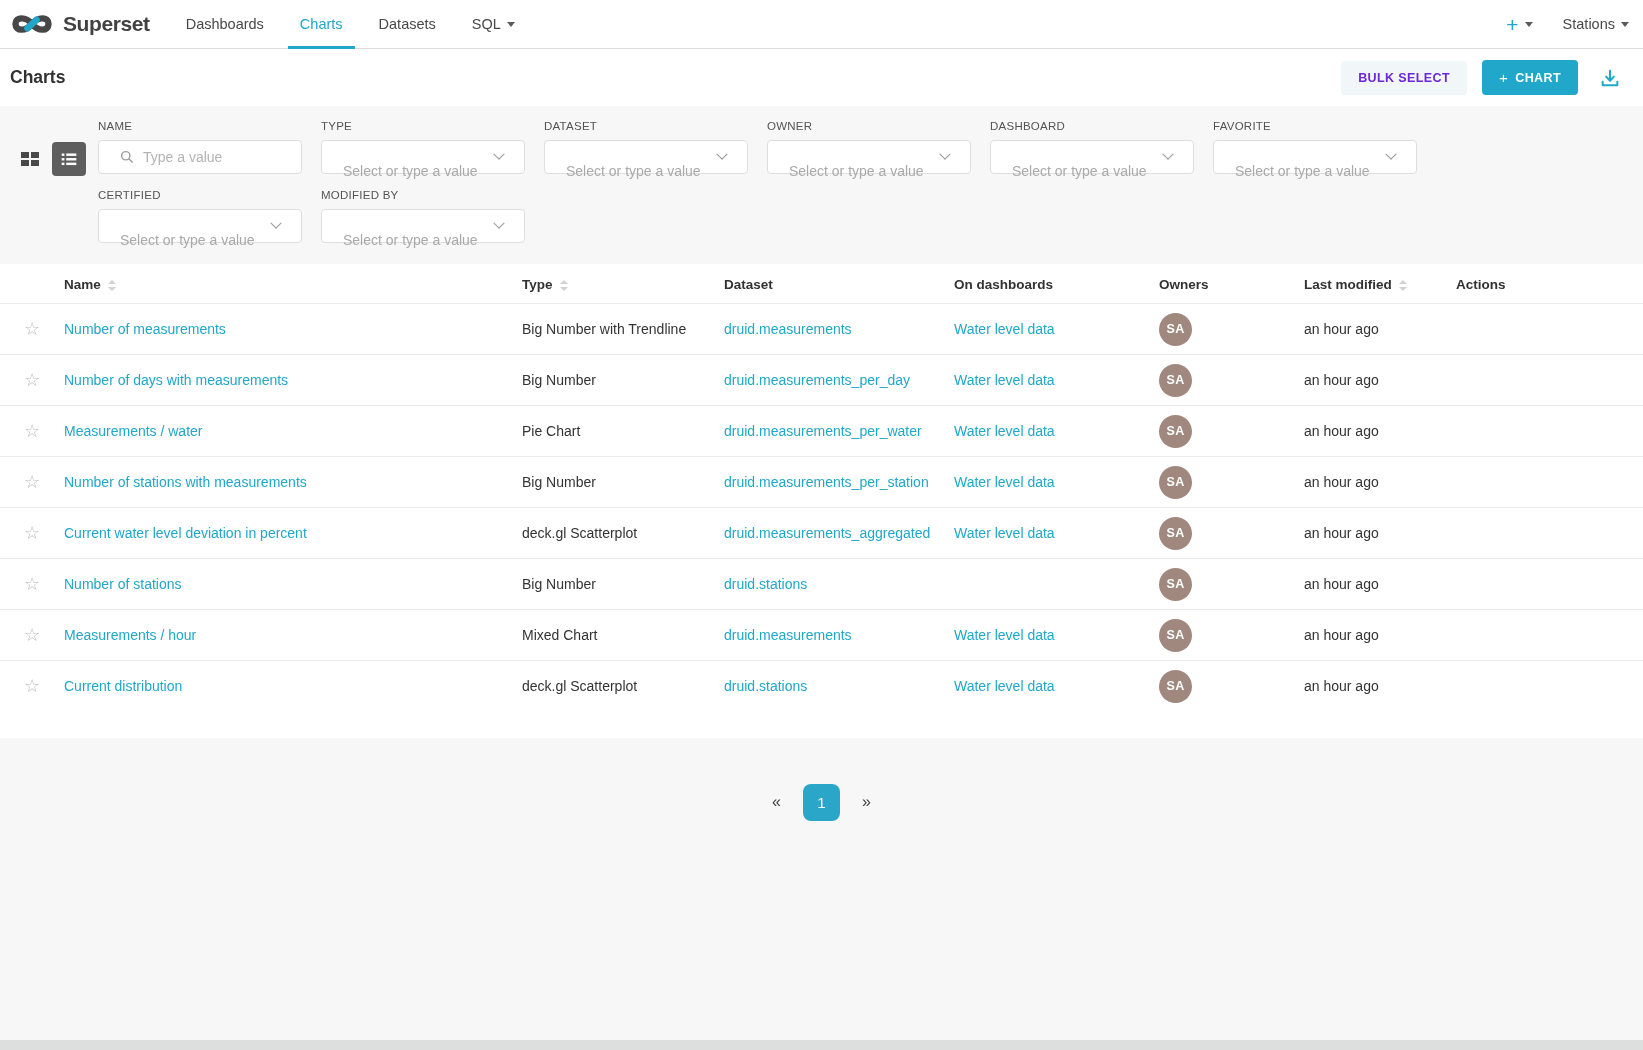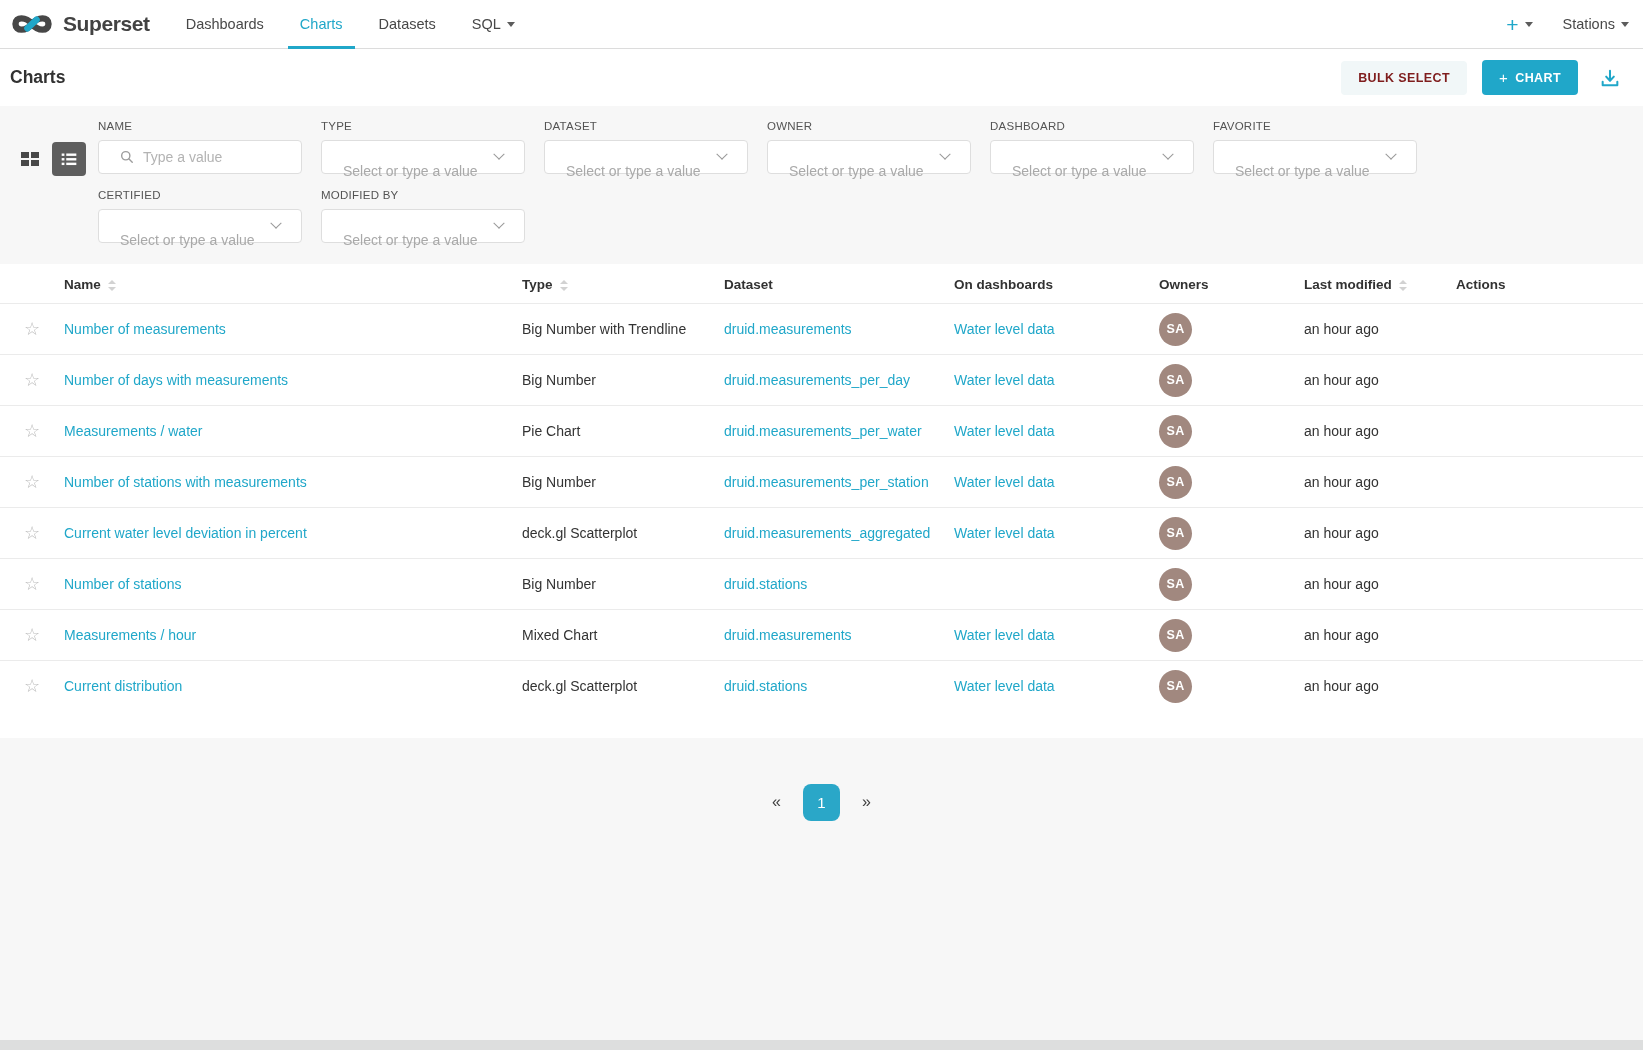--- a/index.html
+++ b/index.html
@@ -36,21 +36,21 @@
 
   
   .page-header {
     background:#fff; display:flex; align-items:center;
     height:57px; padding:0 20px 0 10px;
   }
   .page-title { font-size:17.5px; font-weight:700; color:#323232; }
   .header-actions { margin-left:auto; display:flex; align-items:center; gap:15px; }
   .btn { border:none; border-radius:4px; font-family:inherit; font-weight:700;
          font-size:12.5px; letter-spacing:0.4px; padding:10px 17px; cursor:pointer; }
-  .btn-secondary { background:#F1F7F8; color:#7f1d1d;text-align:center; }
+  .btn-secondary { background:#F1F7F8; color:#6d28d9;text-align:center; }
   .btn-primary { background:#20A7C9; color:#fff; display:inline-flex; align-items:center; gap:7px; }
   .btn-primary .plus-glyph { font-size:15px; font-weight:400; line-height:1; }
   .download-btn { background:none; border:none; cursor:pointer; padding:2px; margin-left:4px; display:flex; }
 
   
   .filter-section { background:#F7F7F7; display:flex; padding:14px 18px 6px 14px; }
   .view-toggles { width:84px; display:flex; gap:6px; align-items:center; margin-top:21px; height:36px; }
   .toggle-card { width:32px; height:32px; display:flex; align-items:center; justify-content:center; cursor:pointer; border-radius:4px; }
   .toggle-list { width:34px; height:34px; background:#5E5E5E; border-radius:4px; display:flex; align-items:center; justify-content:center; cursor:pointer; }
   .filter-rows { flex:1; }

